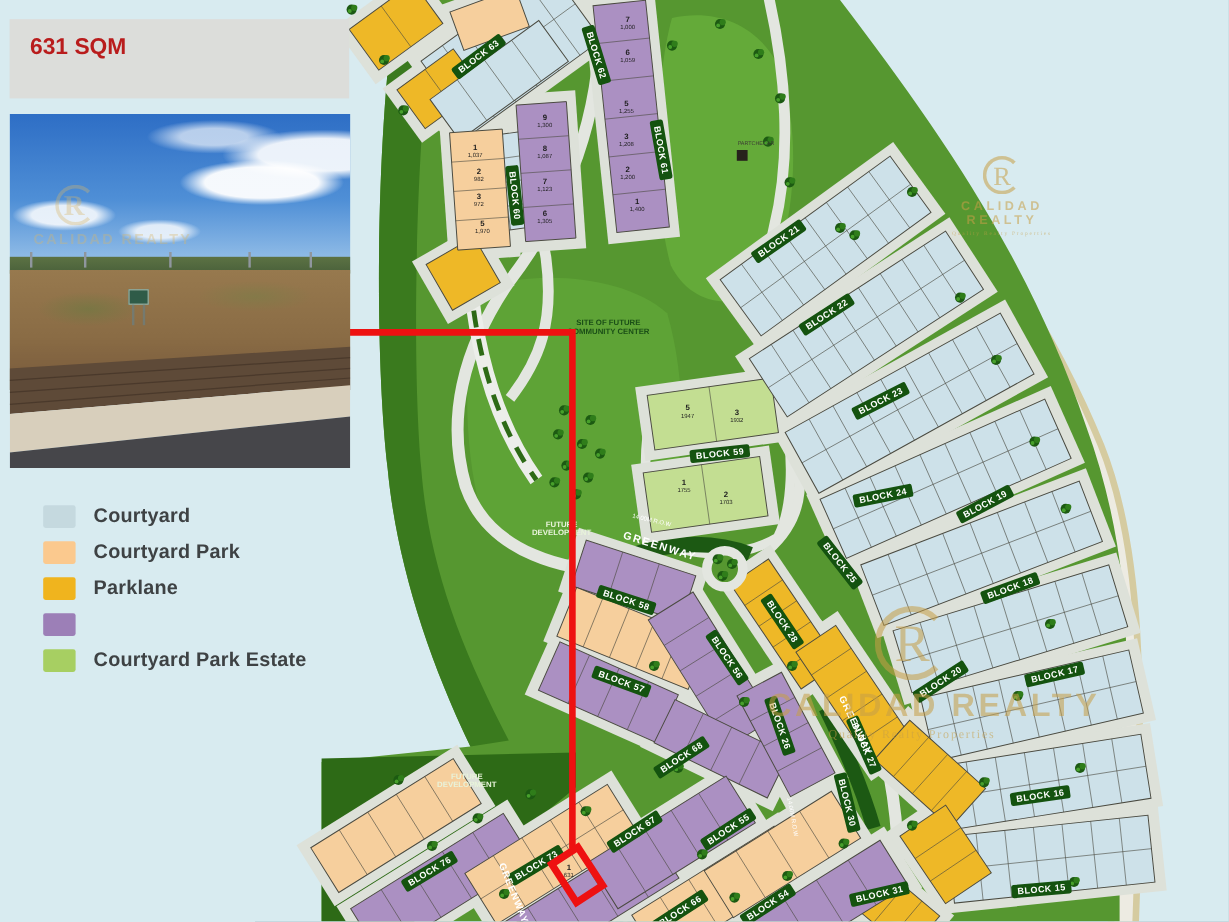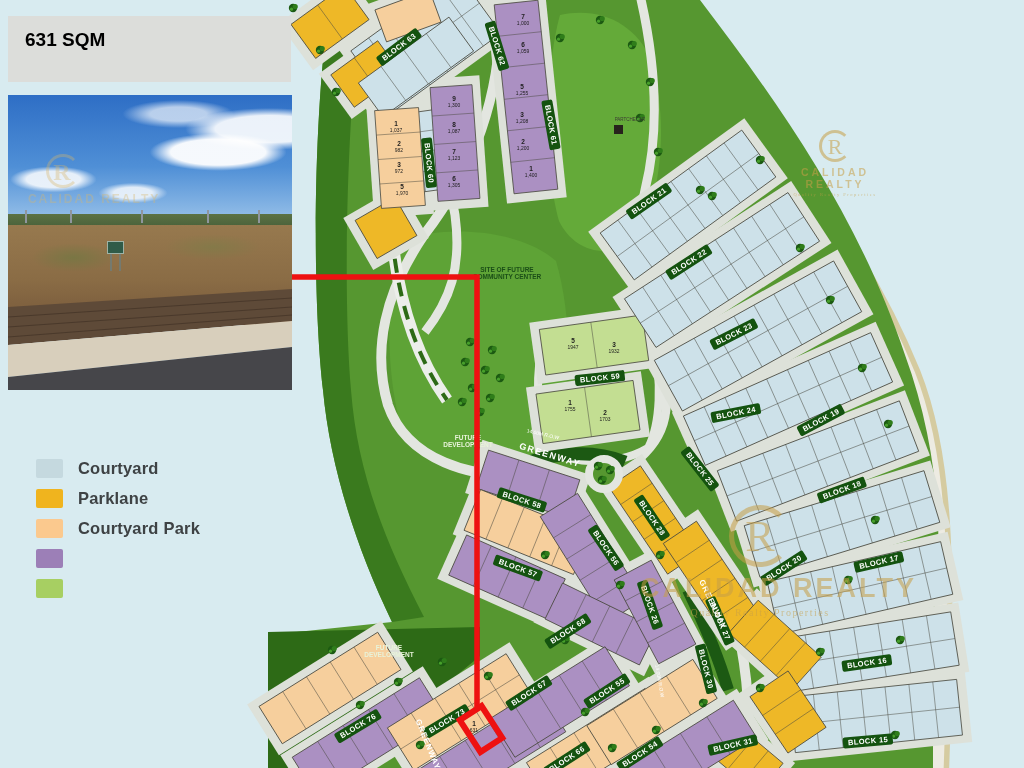--- a/index.html
+++ b/index.html
@@ -4,21 +4,21 @@
 <style>
   html,body{margin:0;padding:0;background:#b9cdd4;}
   #stage{position:relative;width:1024px;height:768px;background:#d8ebf0;overflow:hidden;
          font-family:"Liberation Sans", sans-serif;}
   #stage *{box-sizing:border-box;}
   svg{position:absolute;left:0;top:0;}
   
   #info-card{position:absolute;left:8px;top:16px;width:283px;height:66px;background:#dcddda;
              padding:10px 0 0 17px;z-index:40;}
   #info-card .l1{font-size:20px;font-weight:700;color:#3a3a3a;letter-spacing:.2px;}
-  #info-card .l2{font-size:19px;font-weight:700;color:#000000;margin-top:3px;}
+  #info-card .l2{font-size:19px;font-weight:700;color:#b91c1c;margin-top:3px;}
   
   #photo{position:absolute;left:8px;top:95px;width:284px;height:295px;z-index:40;overflow:hidden;}
   #photo .sky{position:absolute;left:0;top:0;width:100%;height:44%;
       background:linear-gradient(#2e6ec5,#4f8fd6 55%,#9cc4ea);}
   #photo .clouds{position:absolute;left:0;top:0;width:100%;height:46%;
       background-image:
        radial-gradient(ellipse 95px 26px at 74% 42%, rgba(255,255,255,.95) 50%, rgba(255,255,255,0) 72%),
        radial-gradient(ellipse 120px 30px at 92% 25%, rgba(255,255,255,.9) 45%, rgba(255,255,255,0) 70%),
        radial-gradient(ellipse 60px 18px at 16% 62%, rgba(255,255,255,.85) 45%, rgba(255,255,255,0) 72%),
        radial-gradient(ellipse 48px 14px at 44% 72%, rgba(255,255,255,.8) 40%, rgba(255,255,255,0) 72%),
@@ -36,21 +36,21 @@
   #photo .sign{position:absolute;left:35%;top:49.5%;width:17px;height:13px;background:#2f5b48;
       border:1px solid #9fb3a6;}
   #photo .sign:after{content:"";position:absolute;left:2px;top:12px;width:2px;height:17px;background:#757a6f;
       box-shadow:9px 0 0 #757a6f;}
   #photo .wm{position:absolute;left:7%;top:20%;color:#d8b66a;opacity:.35;font-size:12px;
       letter-spacing:2px;font-weight:700;}
   #photo .wm .ring{display:block;width:34px;height:34px;border:3px solid #d8b66a;border-radius:50%;
       border-right-color:rgba(0,0,0,0);margin:0 0 4px 18px;font-family:"Liberation Serif",serif;
       font-size:24px;text-align:center;line-height:30px;}
   
-  #legend{position:absolute;left:36px;top:453px;z-index:40;}
+  #legend{position:absolute;left:36px;top:415px;z-index:40;}
   .legend-item{display:flex;align-items:center;height:30px;}
   .legend-swatch{width:27px;height:19px;border-radius:2px;margin-right:15px;flex:0 0 auto;}
   .legend-label{font-size:16.5px;font-weight:700;color:#3e4244;letter-spacing:.2px;}
   
   .pill{position:absolute;background:#14530f;color:#fff;font-size:7.5px;font-weight:700;
         letter-spacing:.4px;padding:1px 5px;border-radius:2px;white-space:nowrap;z-index:12;}
   .maptext{position:absolute;z-index:12;font-weight:700;text-align:center;}
   .lot-label{position:absolute;width:36px;margin-left:-18px;text-align:center;z-index:11;
         color:#1d1d1d;line-height:1.05;}
   .lot-label b{display:block;font-size:6.5px;}
@@ -799,32 +799,33 @@
       <span>CALIDAD REALTY</span>
     </div>
   </div>
 
   <div id="legend">
       <div class="legend-item">
         <span class="legend-swatch" style="background: rgb(197, 217, 223);"></span>
         <span class="legend-label">Courtyard</span>
       </div>
       <div class="legend-item">
+        <span class="legend-swatch" style="background: rgb(251, 201, 142);"></span>
+        <span class="legend-label">Courtyard Park</span>
+      </div>
+      <div class="legend-item">
         <span class="legend-swatch" style="background: rgb(240, 180, 30);"></span>
         <span class="legend-label">Parklane</span>
       </div>
       <div class="legend-item">
-        <span class="legend-swatch" style="background: rgb(251, 201, 142);"></span>
-        <span class="legend-label">Courtyard Park</span>
-      </div>
-      <div class="legend-item">
         <span class="legend-swatch" style="background: rgb(156, 127, 183);"></span>
       </div>
       <div class="legend-item">
         <span class="legend-swatch" style="background: rgb(167, 207, 98);"></span>
+        <span class="legend-label">Courtyard Park Estate</span>
       </div>
     </div>
 
   <div id="wmark-tr" class="wmark">
     <span class="ring">R</span>
     <span class="brand">CALIDAD REALTY</span>
     <span class="tag">Quality Realty Properties</span>
   </div>
   <div id="wmark-c" class="wmark">
     <span class="ring">R</span>

